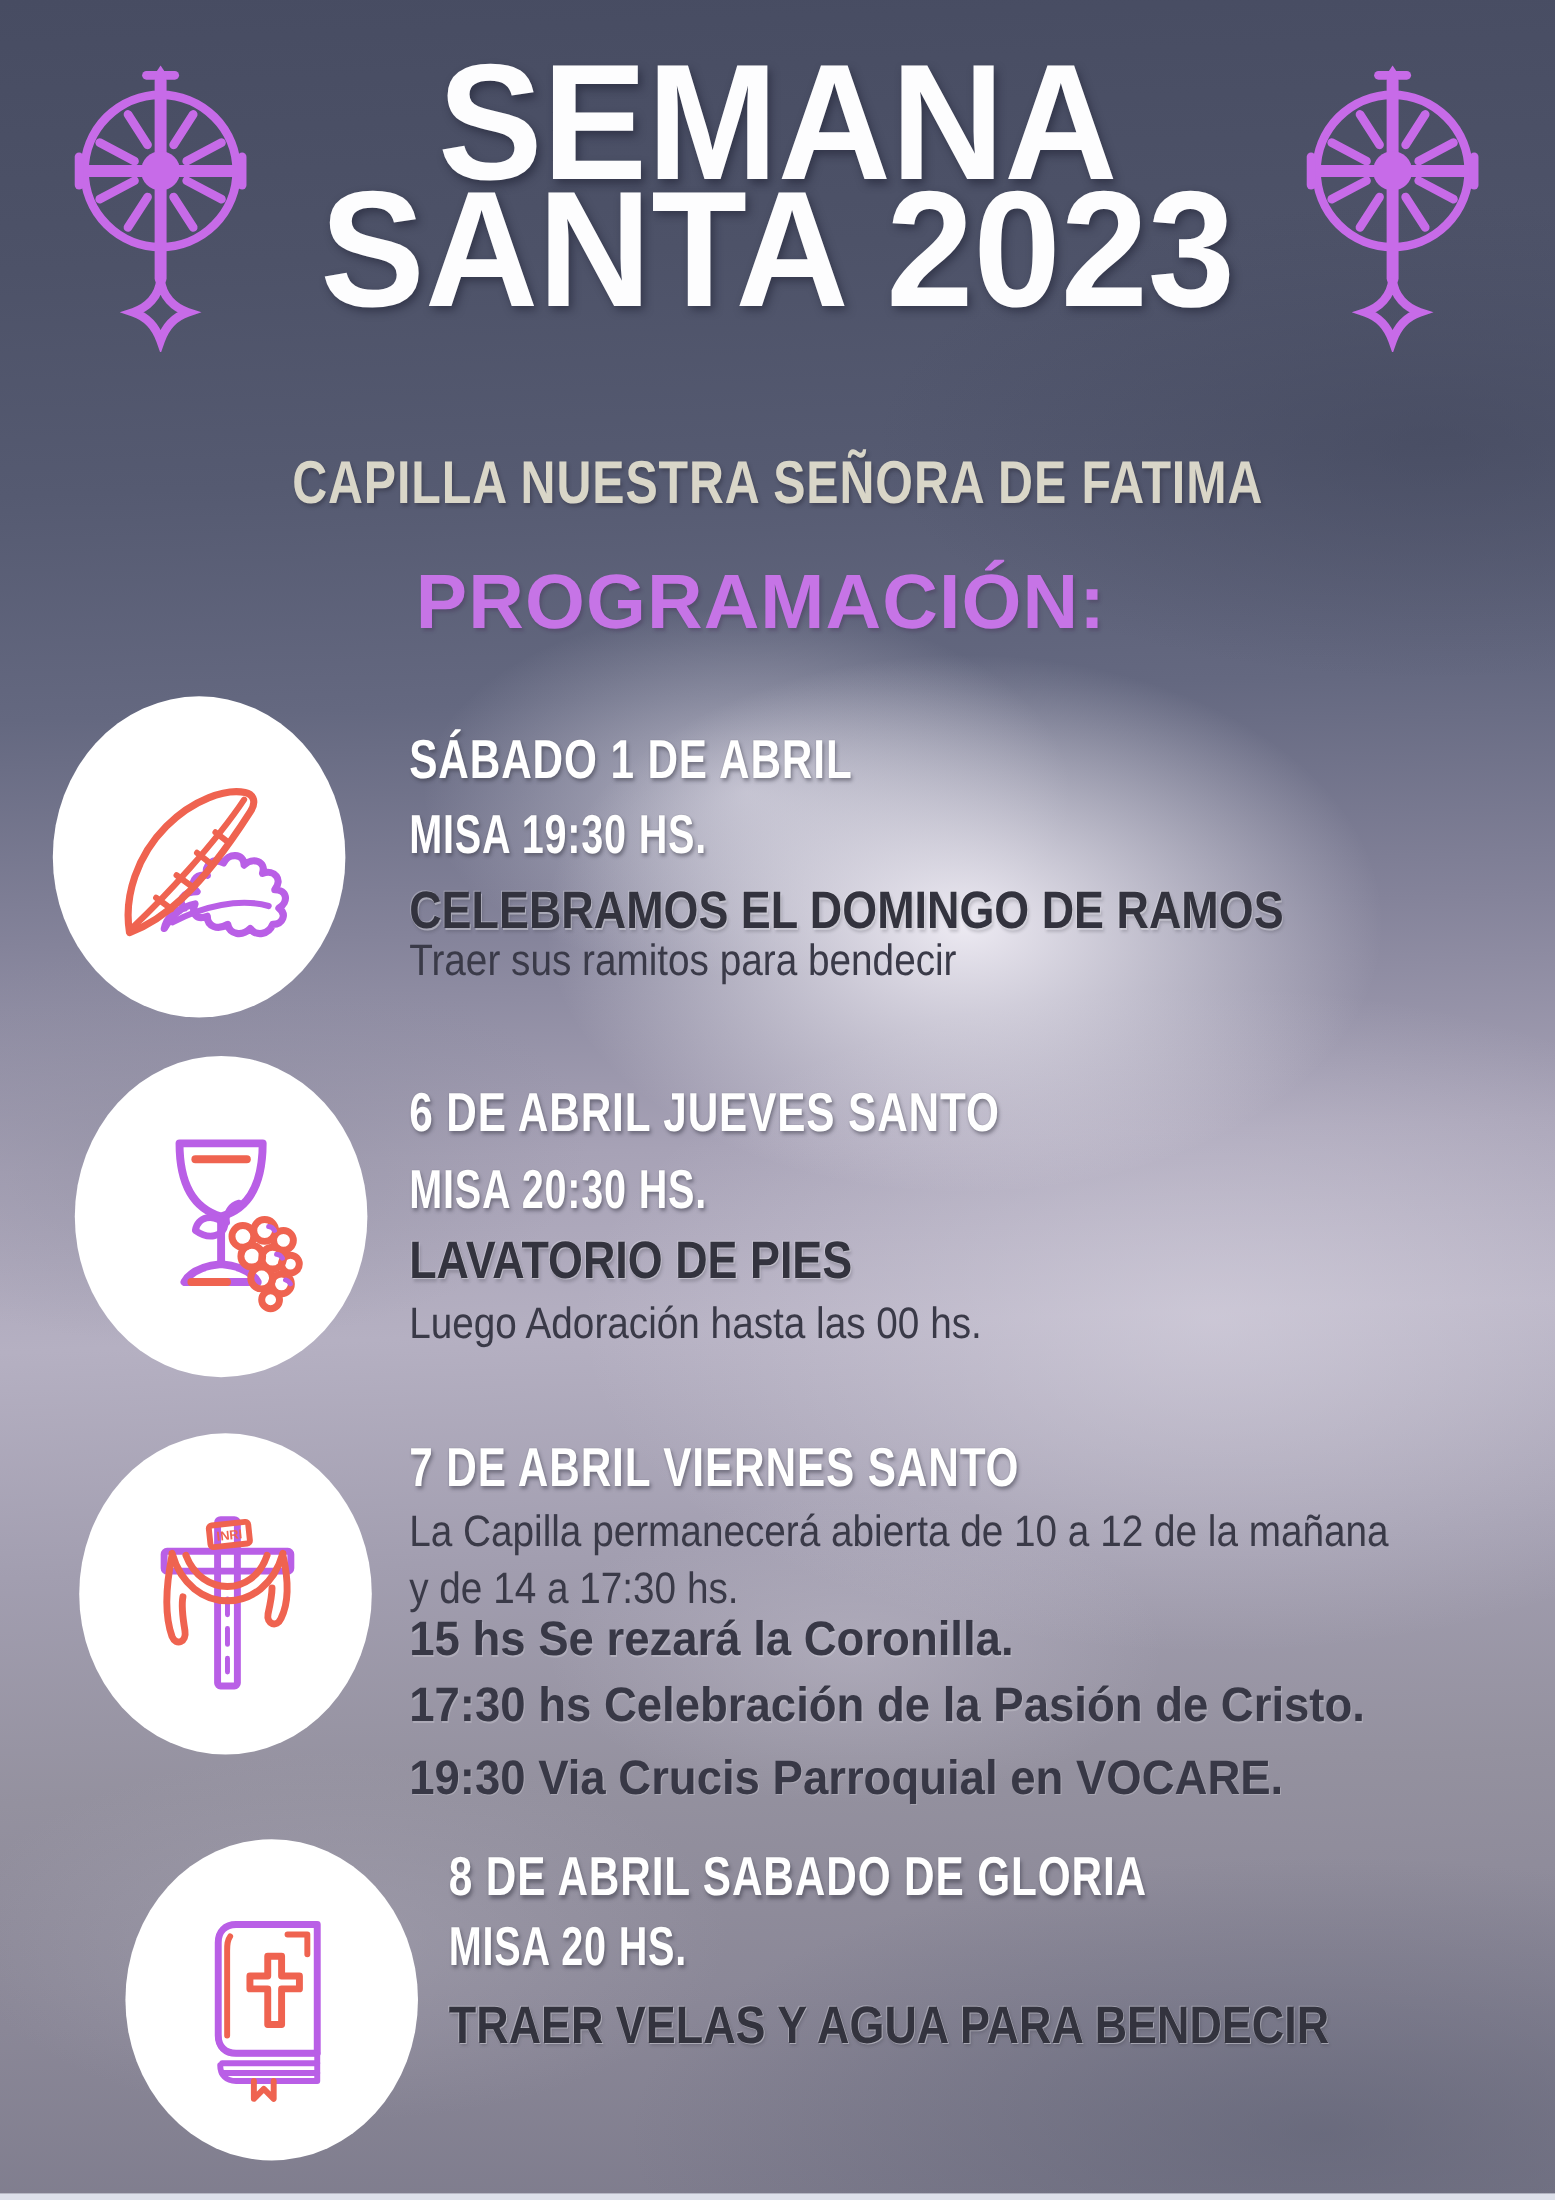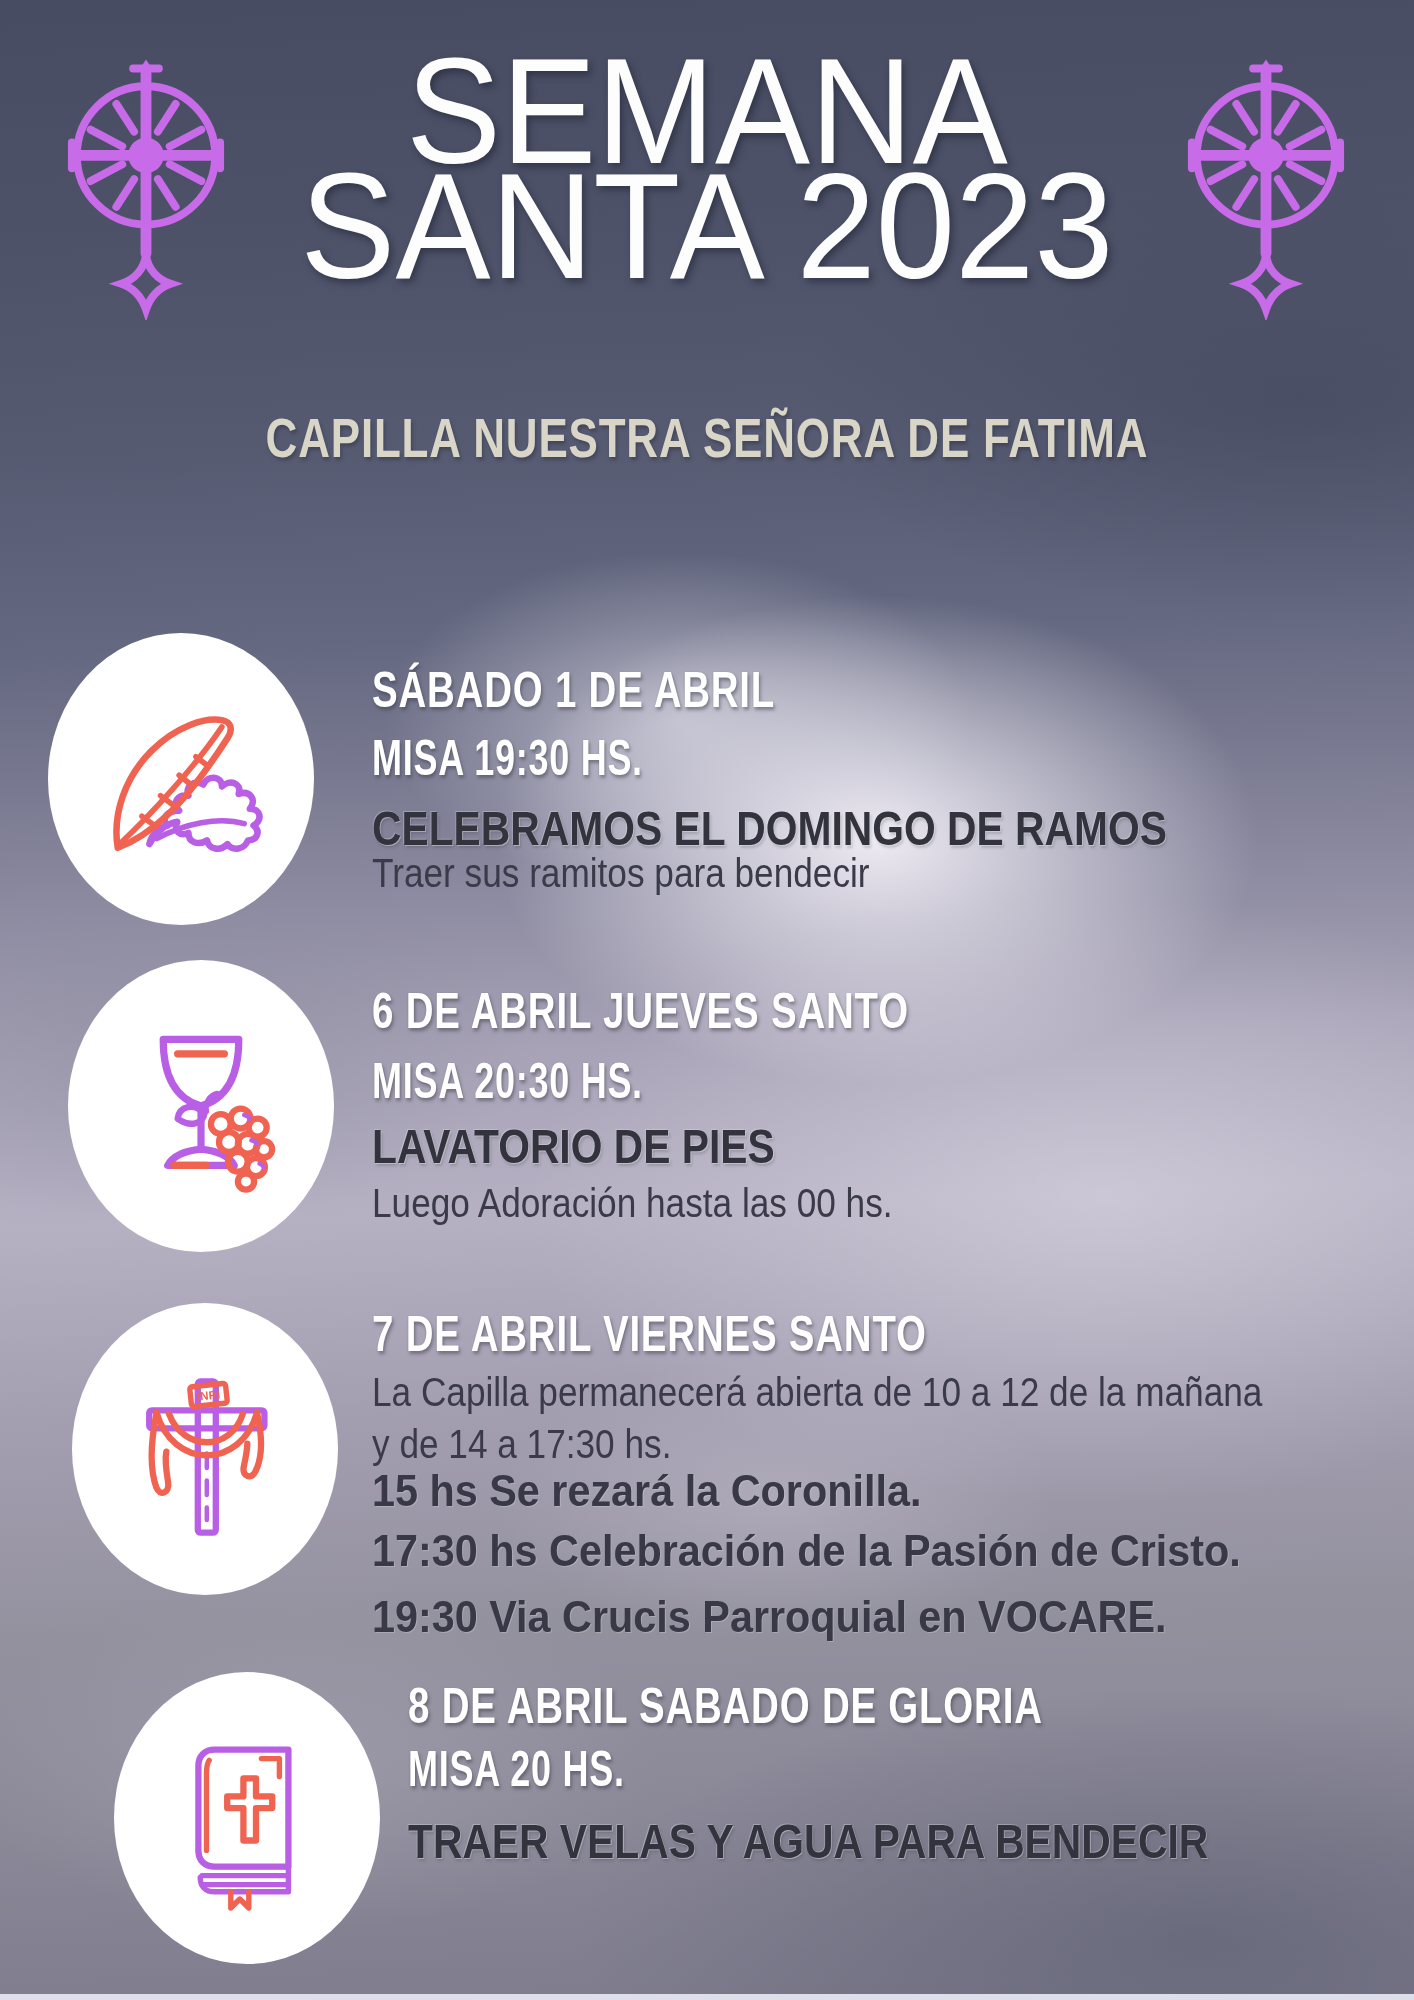--- a/index.html
+++ b/index.html
@@ -17,21 +17,21 @@
       radial-gradient(ellipse 400px 200px at 55% 75%, rgba(200,196,210,.40), rgba(200,196,210,0) 70%),
       linear-gradient(178deg,#474c62 0%,#4d5268 12%,#555a71 22%,#646880 32%,#84839a 42%,#a7a2b6 52%,#b5b0c2 60%,#a29eb0 70%,#94919f 80%,#8a8797 90%,#7d7b8c 100%);
   }
   .poster::after { content:""; position:absolute; left:0; right:0; bottom:0; height:6px; background:#dde0ea; }
 
   .cross { position:absolute; top:58px; width:168px; height:262px; }
   .cross.left  { left:62px; }
   .cross.right { left:1182px; }
 
   .title { position:absolute; top:54px; left:0; width:1414px; text-align:center;
-           color:#fdfdfe; font-weight:normal; text-shadow:3px 4px 8px rgba(25,28,45,.5); }
+           color:#fdfdfe; font-weight:bold; text-shadow:3px 4px 8px rgba(25,28,45,.5); }
   .title-line { font-size:150px; line-height:115px; transform:scaleX(.95); white-space:nowrap; }
 
   .subtitle { position:absolute; top:406px; left:0; width:1414px; text-align:center;
               font-size:55px; font-weight:bold; letter-spacing:1px; color:#d9d6c8;
               transform:scaleX(.80); white-space:nowrap; text-shadow:2px 3px 4px rgba(40,40,55,.4); }
 
   .prog { position:absolute; left:378px; top:507px; font-size:70px; font-weight:bold;
           letter-spacing:1px; color:#c674e6; white-space:nowrap;
           text-shadow:2px 3px 3px rgba(60,30,75,.25); }
 
@@ -116,20 +116,21 @@
     <path d="M85 0 l6 9 -6 9 -6 -9 Z" fill="#c76be8"></path>
   </svg>
 
   <div class="title">
     <div class="title-line">SEMANA</div>
     <div class="title-line">SANTA 2023</div>
   </div>
 
   <div class="subtitle">CAPILLA NUESTRA SEÑORA DE FATIMA</div>
 
+  <div class="prog">PROGRAMACIÓN:</div>
 
   <section class="ev" id="e1">
     <div class="badge">
       <svg width="186" height="160" viewBox="0 0 200 172">
         <g fill="none" stroke-linecap="round" stroke-linejoin="round">
           <path stroke="#b95fe6" stroke-width="7" d="M66 156 C74 142 84 134 96 132 C92 142 98 148 108 144 C108 154 118 158 128 152 C130 162 142 164 150 156 C156 164 168 162 172 152 C182 152 186 142 178 136 C188 130 186 118 174 118 C182 108 174 98 162 102 C166 90 152 86 144 94 C144 82 128 82 124 92 C114 86 104 94 108 104 C96 102 90 112 98 120 C84 120 78 130 86 136 C76 138 68 146 66 156 Z"></path>
           <path stroke="#b95fe6" stroke-width="6" d="M74 150 C104 134 140 126 168 134"></path>
           <path stroke="#ef6350" stroke-width="7" d="M32 160 C26 124 40 84 68 56 C94 30 126 19 145 23 C154 25 156 33 150 42 C132 70 110 102 84 126 C66 143 48 154 32 160 Z"></path>
           <path stroke="#ef6350" stroke-width="6" d="M36 154 C66 126 116 72 144 30"></path>
           <path stroke="#ef6350" stroke-width="6" d="M58 126 l15 11"></path>

